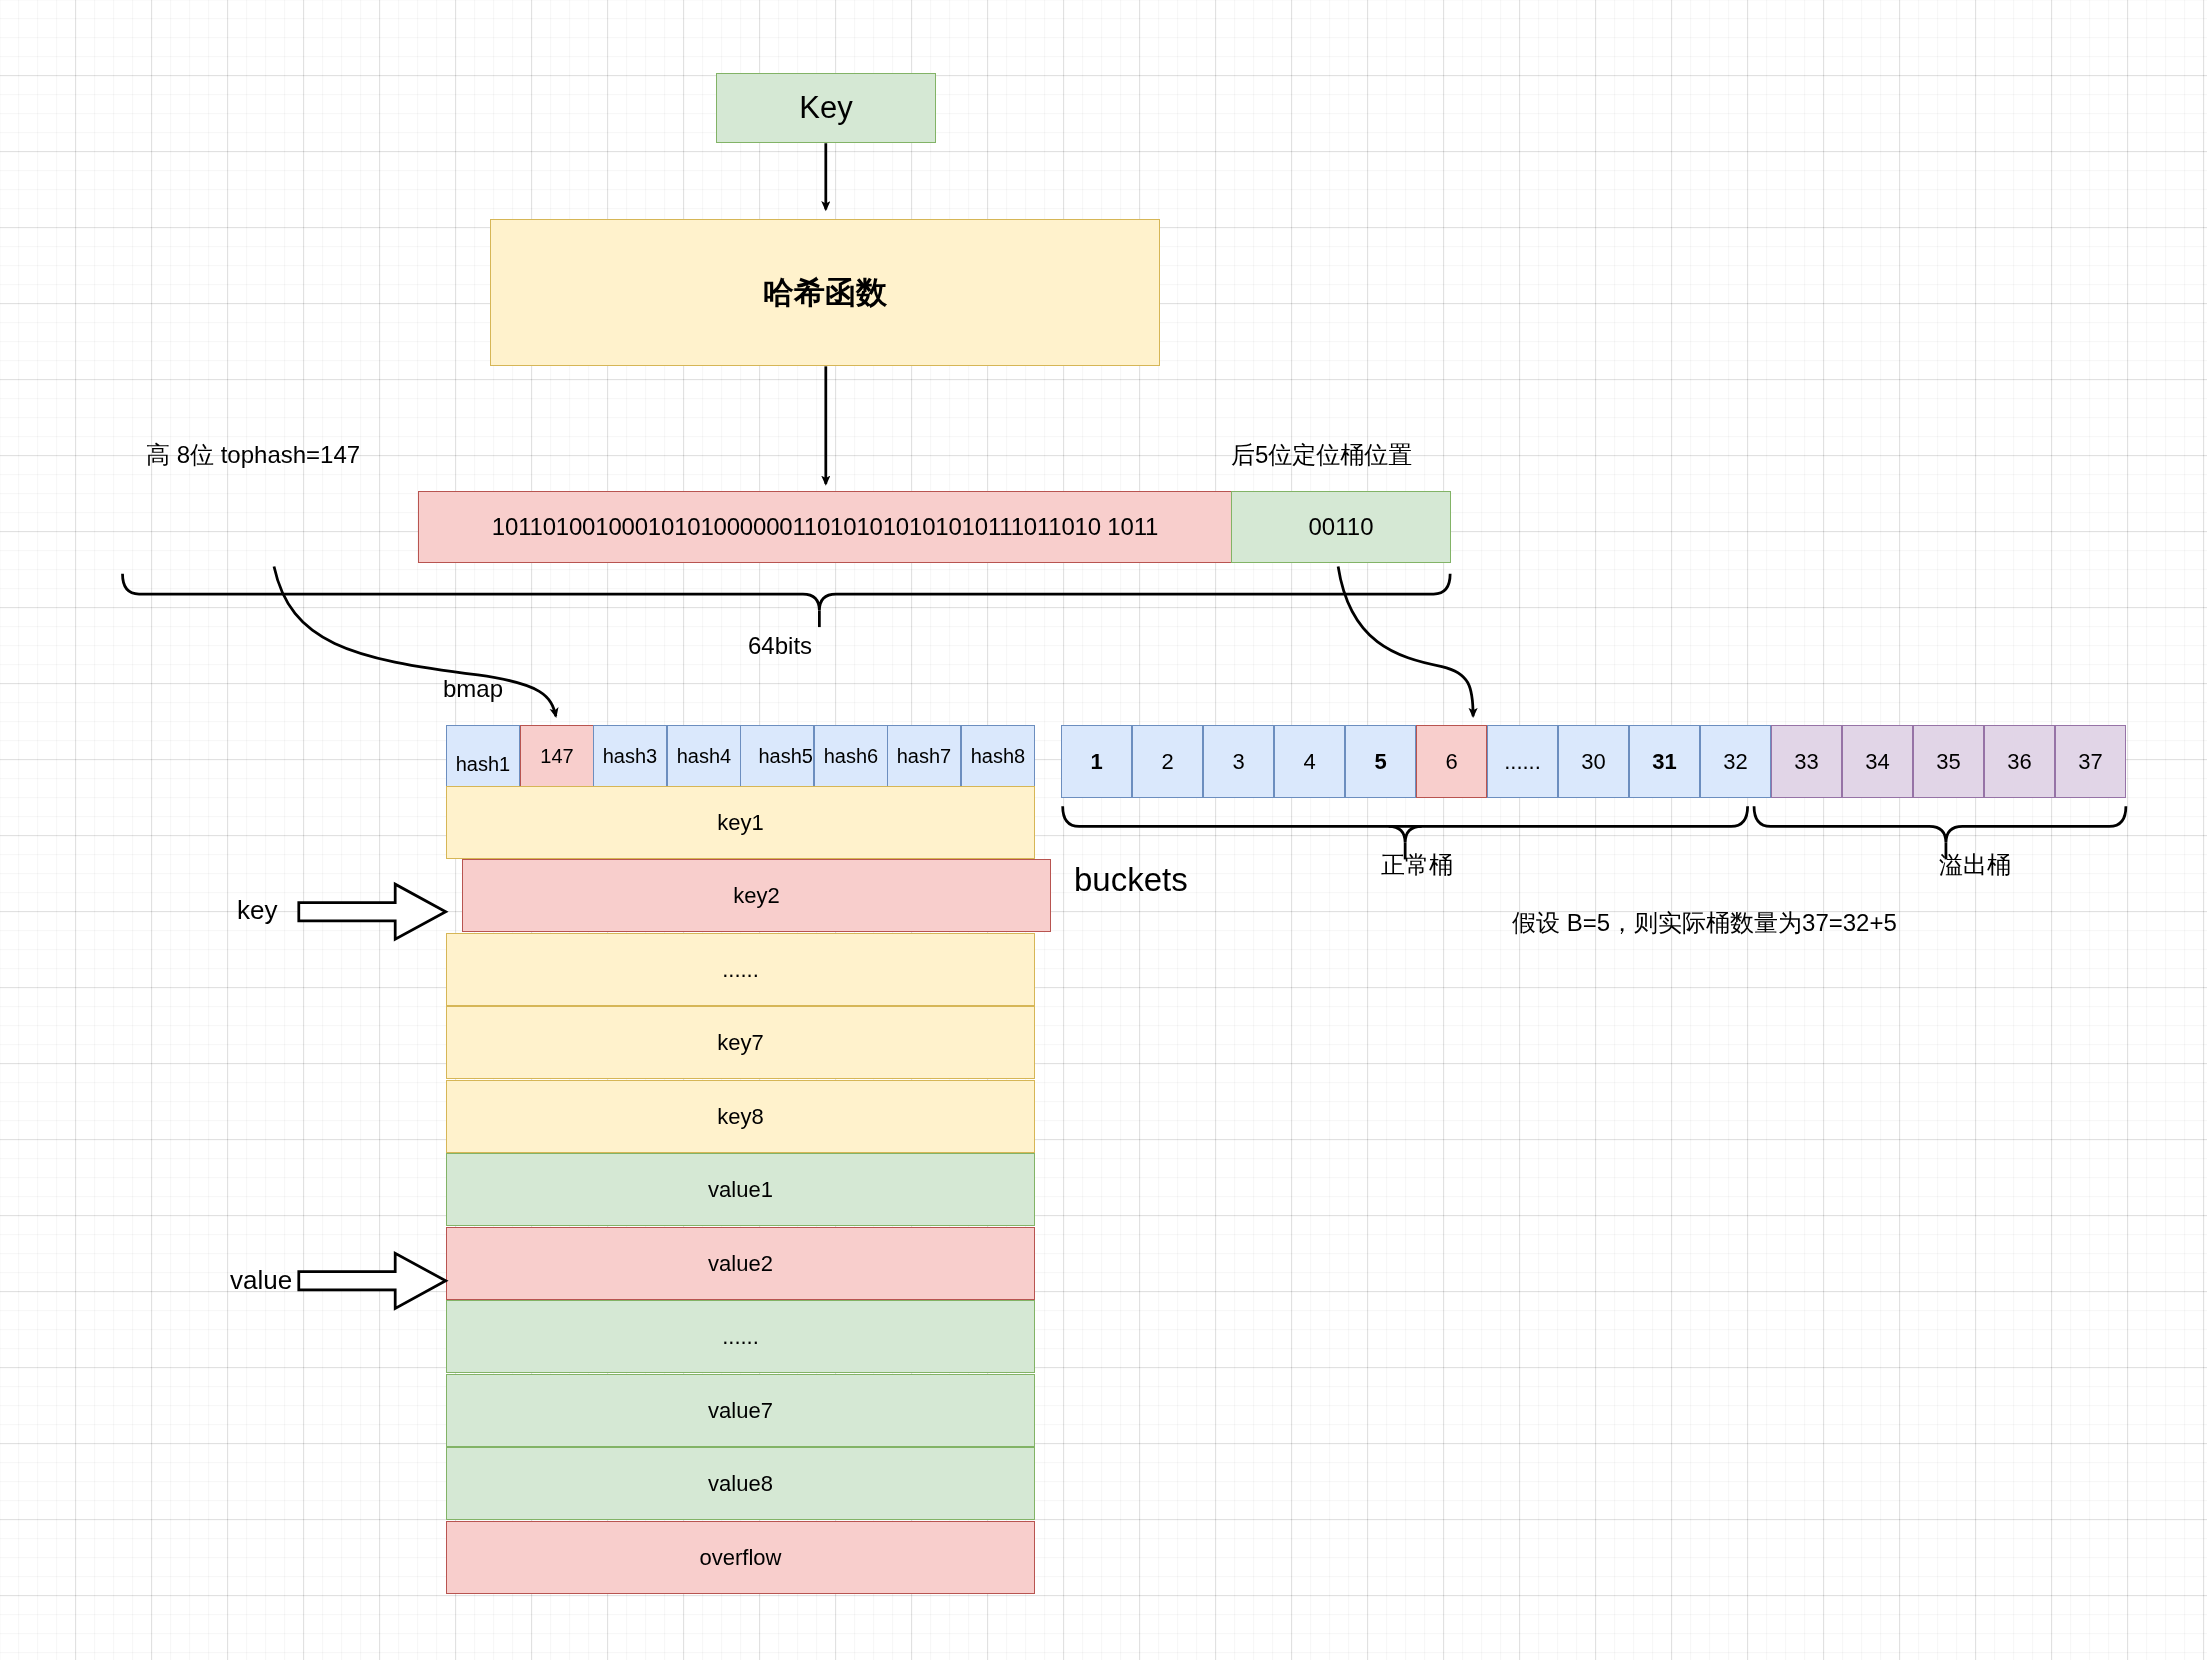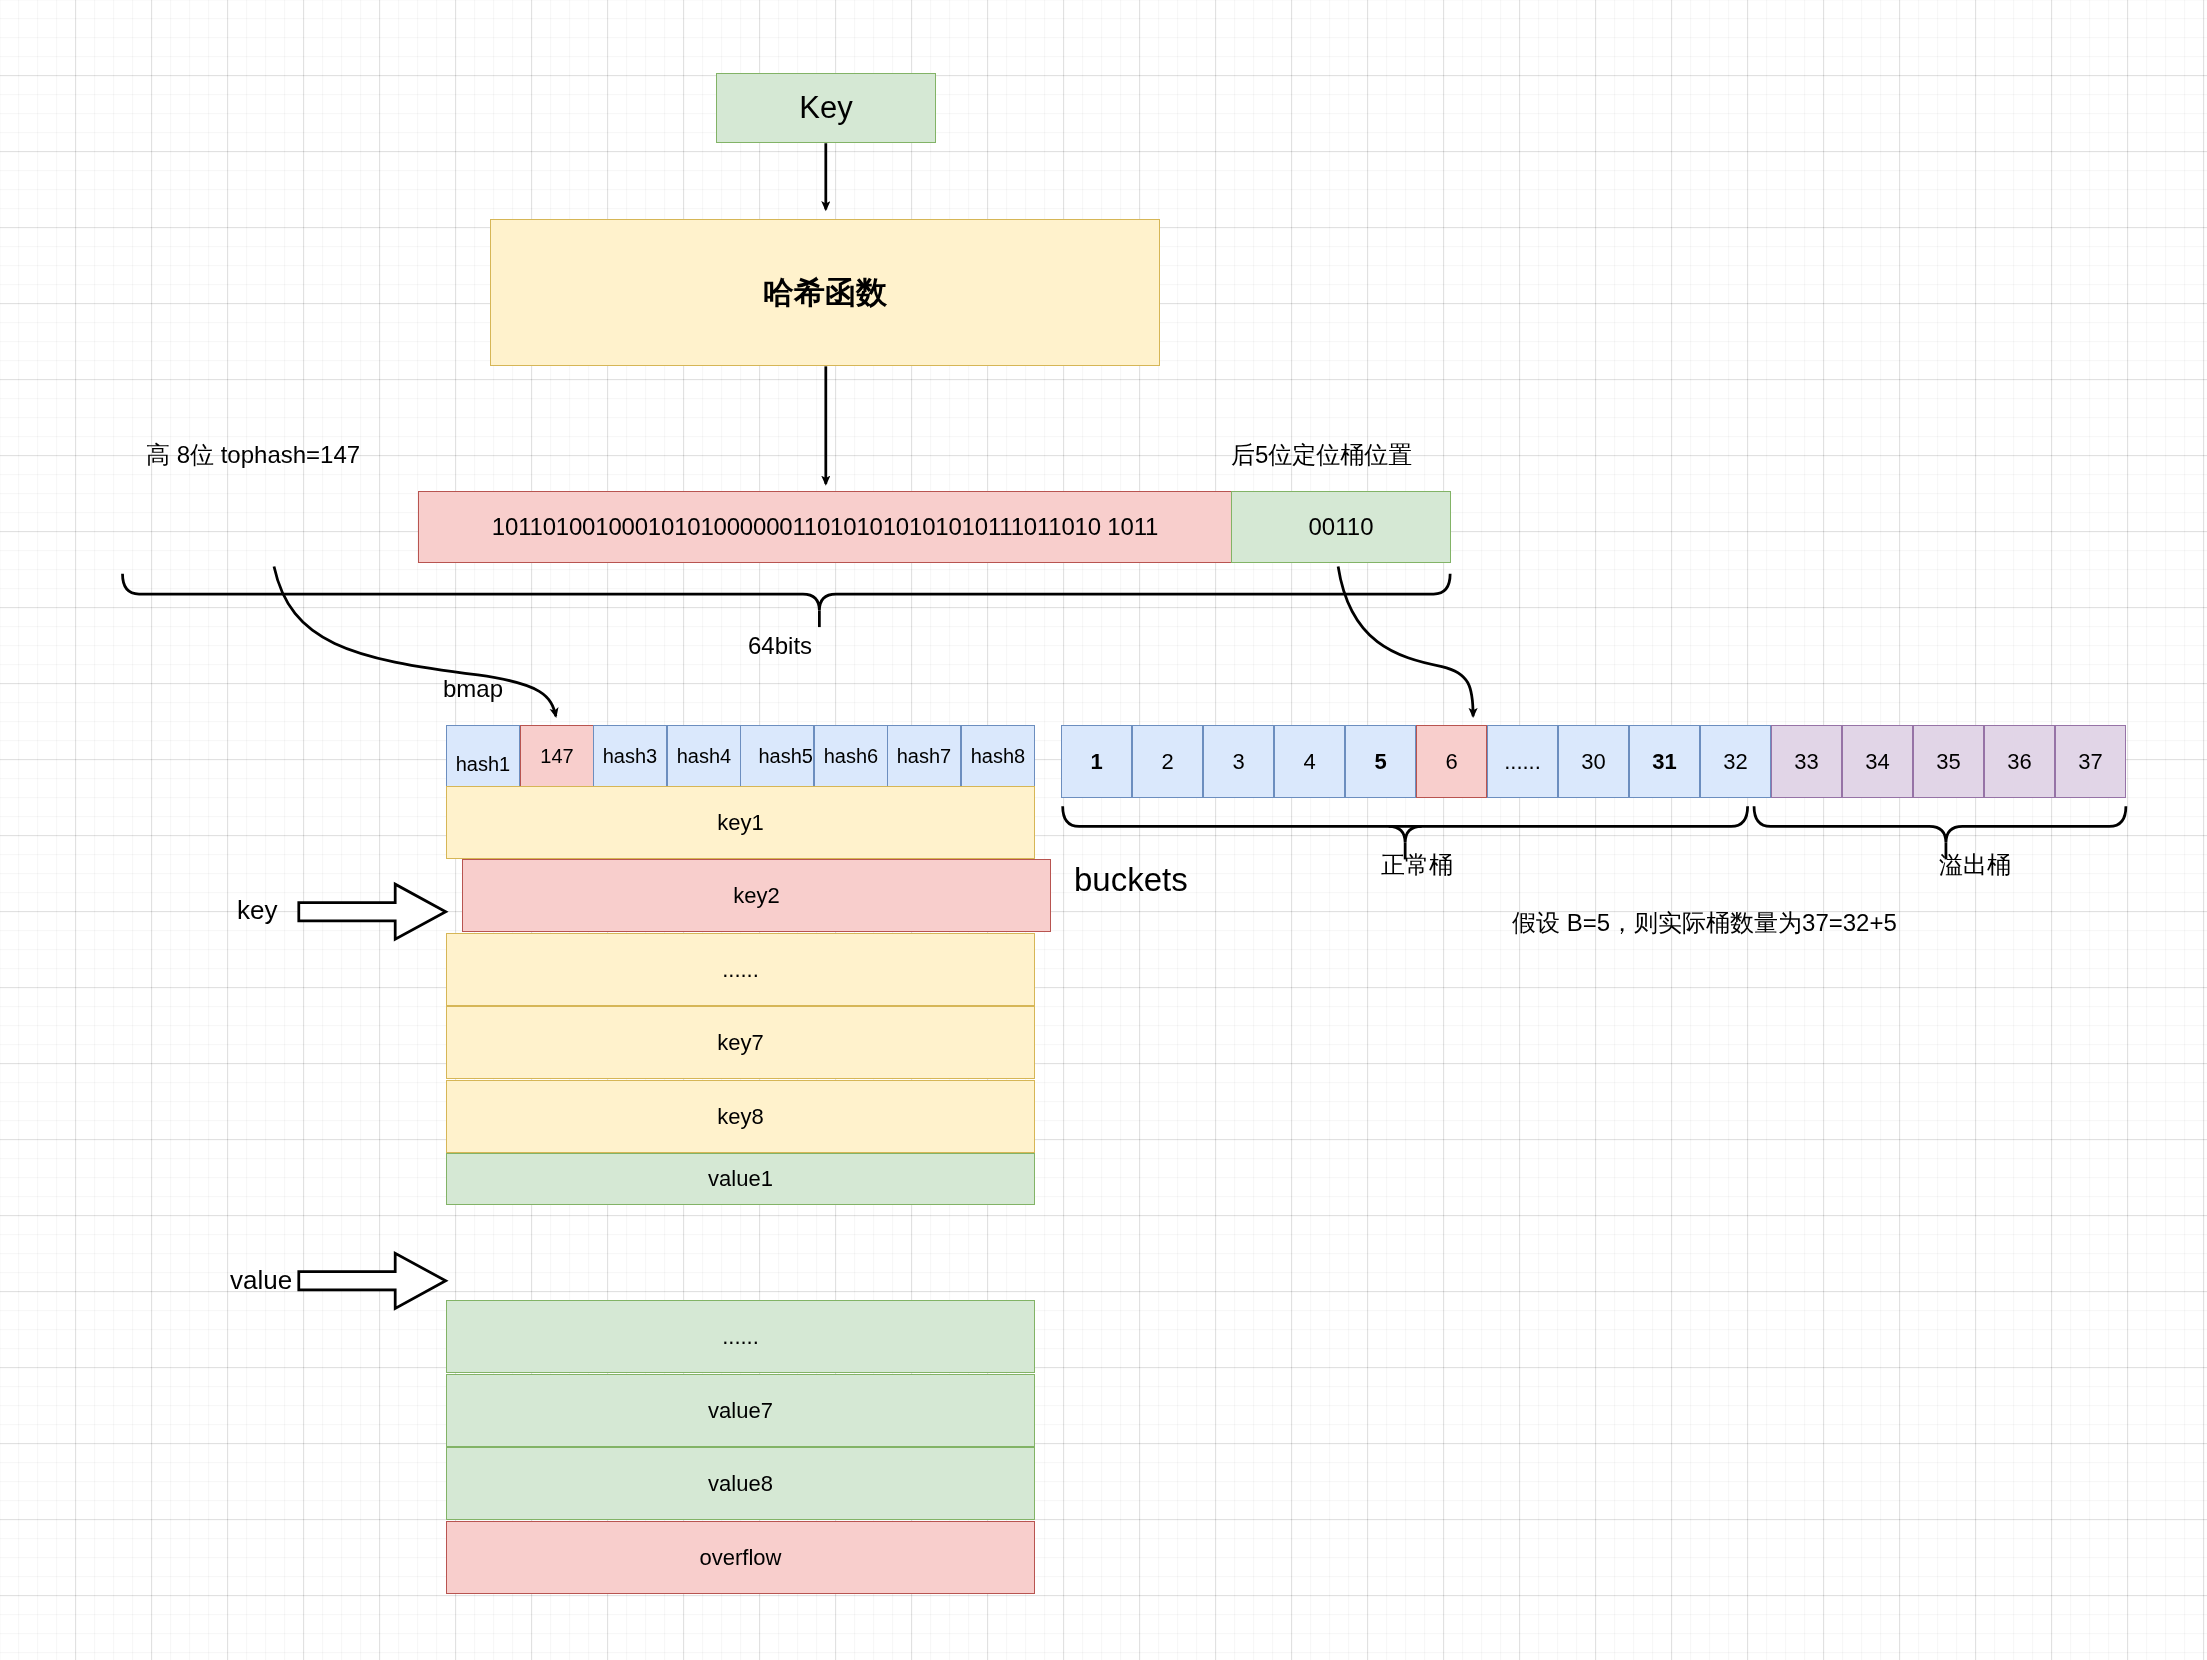--- a/index.html
+++ b/index.html
@@ -94,22 +94,25 @@
       </div>
       <div class="box yellow" style="left: 0px; top: 147px; width: 589px; height: 73px; font-size: 22px;">
         <span>......</span>
       </div>
       <div class="box yellow" style="left: 0px; top: 220px; width: 589px; height: 73px; font-size: 22px;">
         <span>key7</span>
       </div>
       <div class="box yellow" style="left: 0px; top: 294px; width: 589px; height: 73px; font-size: 22px;">
         <span>key8</span>
       </div>
-      <div class="box green" style="left: 0px; top: 367px; width: 589px; height: 52px; font-size: 22px;">
+      <div class="box green" style="left: 0px; top: 367px; width: 589px; height: 73px; font-size: 22px;">
         <span>value1</span>
+      </div>
+      <div class="box red" style="left: 0px; top: 441px; width: 589px; height: 73px; font-size: 22px;">
+        <span>value2</span>
       </div>
       <div class="box green" style="left: 0px; top: 514px; width: 589px; height: 73px; font-size: 22px;">
         <span>......</span>
       </div>
       <div class="box green" style="left: 0px; top: 588px; width: 589px; height: 73px; font-size: 22px;">
         <span>value7</span>
       </div>
       <div class="box green" style="left: 0px; top: 661px; width: 589px; height: 73px; font-size: 22px;">
         <span>value8</span>
       </div>

